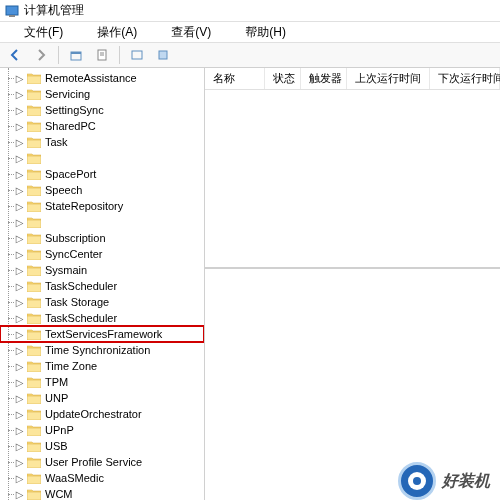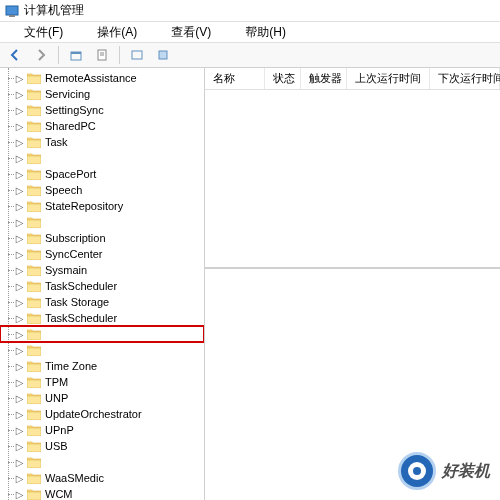--- a/index.html
+++ b/index.html
@@ -18,21 +18,21 @@
   .tree-item::before { content: ""; position: absolute; left: 8px; top: 8px; width: 6px; border-top: 1px dotted #999; }
   .tree-exp { width: 11px; text-align: center; font-size: 10px; color: #666; margin-right: 2px; }
   .folder-icon { width: 14px; height: 11px; margin-right: 4px; flex-shrink: 0; }
   .tree-label { font-size: 11px; color: #000; }
   .highlighted { outline: 2px solid #d00000; outline-offset: -1px; }
   .right-pane { flex: 1; display: flex; flex-direction: column; }
   .list-header { height: 200px; border-bottom: 1px solid #d0d0d0; overflow: auto; }
   .header-row { display: flex; height: 22px; border-bottom: 1px solid #e0e0e0; background: #fff; font-size: 11px; }
   .header-cell { padding: 3px 8px; border-right: 1px solid #e8e8e8; white-space: nowrap; }
   .detail-pane { flex: 1; border-top: 1px solid #d0d0d0; }
-  .watermark { position: absolute; right: 10px; bottom: 10px; display: flex; align-items: center; gap: 6px; opacity: 0.95; }
+  .watermark { position: absolute; right: 10px; bottom: 0; display: flex; align-items: center; gap: 6px; opacity: 0.95; }
   .eye-logo { width: 38px; height: 38px; border-radius: 50%; background: #1a5fb4; display: flex; align-items: center; justify-content: center; border: 3px solid #b0d0f0; }
   .eye-inner { width: 18px; height: 18px; border-radius: 50%; background: #fff; display: flex; align-items: center; justify-content: center; }
   .eye-pupil { width: 8px; height: 8px; border-radius: 50%; background: #1a5fb4; }
   .watermark-text { font-size: 16px; font-weight: bold; color: #444; font-style: italic; }
   ::-webkit-scrollbar { width: 16px; height: 16px; }
   ::-webkit-scrollbar-track { background: #f0f0f0; }
   ::-webkit-scrollbar-thumb { background: #c0c0c0; border: 1px solid #a0a0a0; }
   ::-webkit-scrollbar-button { background: #e8e8e8; height: 16px; border: 1px solid #c0c0c0; }
 </style>
 </head>
@@ -221,27 +221,29 @@
           <path d="M0 3 L14 3 L14 11 L0 11 Z" fill="#fce69c" stroke="#d4a840" stroke-width="0.5"></path>
         </svg>
         <span class="tree-label">TaskScheduler</span>
       </div>
       <div class="tree-item highlighted">
         <span class="tree-exp">▷</span>
         <svg class="folder-icon" viewBox="0 0 14 11">
           <path d="M0 1 L5 1 L6 2 L14 2 L14 11 L0 11 Z" fill="#f7d774" stroke="#d4a840" stroke-width="0.5"></path>
           <path d="M0 3 L14 3 L14 11 L0 11 Z" fill="#fce69c" stroke="#d4a840" stroke-width="0.5"></path>
         </svg>
-      </div>
-      <div class="tree-item">
-        <span class="tree-exp">▷</span>
-        <svg class="folder-icon" viewBox="0 0 14 11">
-          <path d="M0 1 L5 1 L6 2 L14 2 L14 11 L0 11 Z" fill="#f7d774" stroke="#d4a840" stroke-width="0.5"></path>
-          <path d="M0 3 L14 3 L14 11 L0 11 Z" fill="#fce69c" stroke="#d4a840" stroke-width="0.5"></path>
-        </svg>
+        <span class="tree-label">TextServicesFramework</span>
+      </div>
+      <div class="tree-item">
+        <span class="tree-exp">▷</span>
+        <svg class="folder-icon" viewBox="0 0 14 11">
+          <path d="M0 1 L5 1 L6 2 L14 2 L14 11 L0 11 Z" fill="#f7d774" stroke="#d4a840" stroke-width="0.5"></path>
+          <path d="M0 3 L14 3 L14 11 L0 11 Z" fill="#fce69c" stroke="#d4a840" stroke-width="0.5"></path>
+        </svg>
+        <span class="tree-label">Time Synchronization</span>
       </div>
       <div class="tree-item">
         <span class="tree-exp">▷</span>
         <svg class="folder-icon" viewBox="0 0 14 11">
           <path d="M0 1 L5 1 L6 2 L14 2 L14 11 L0 11 Z" fill="#f7d774" stroke="#d4a840" stroke-width="0.5"></path>
           <path d="M0 3 L14 3 L14 11 L0 11 Z" fill="#fce69c" stroke="#d4a840" stroke-width="0.5"></path>
         </svg>
         <span class="tree-label">Time Zone</span>
       </div>
       <div class="tree-item">
@@ -283,20 +285,21 @@
           <path d="M0 3 L14 3 L14 11 L0 11 Z" fill="#fce69c" stroke="#d4a840" stroke-width="0.5"></path>
         </svg>
         <span class="tree-label">USB</span>
       </div>
       <div class="tree-item">
         <span class="tree-exp">▷</span>
         <svg class="folder-icon" viewBox="0 0 14 11">
           <path d="M0 1 L5 1 L6 2 L14 2 L14 11 L0 11 Z" fill="#f7d774" stroke="#d4a840" stroke-width="0.5"></path>
           <path d="M0 3 L14 3 L14 11 L0 11 Z" fill="#fce69c" stroke="#d4a840" stroke-width="0.5"></path>
         </svg>
+        <span class="tree-label">User Profile Service</span>
       </div>
       <div class="tree-item">
         <span class="tree-exp">▷</span>
         <svg class="folder-icon" viewBox="0 0 14 11">
           <path d="M0 1 L5 1 L6 2 L14 2 L14 11 L0 11 Z" fill="#f7d774" stroke="#d4a840" stroke-width="0.5"></path>
           <path d="M0 3 L14 3 L14 11 L0 11 Z" fill="#fce69c" stroke="#d4a840" stroke-width="0.5"></path>
         </svg>
         <span class="tree-label">WaaSMedic</span>
       </div>
       <div class="tree-item">

